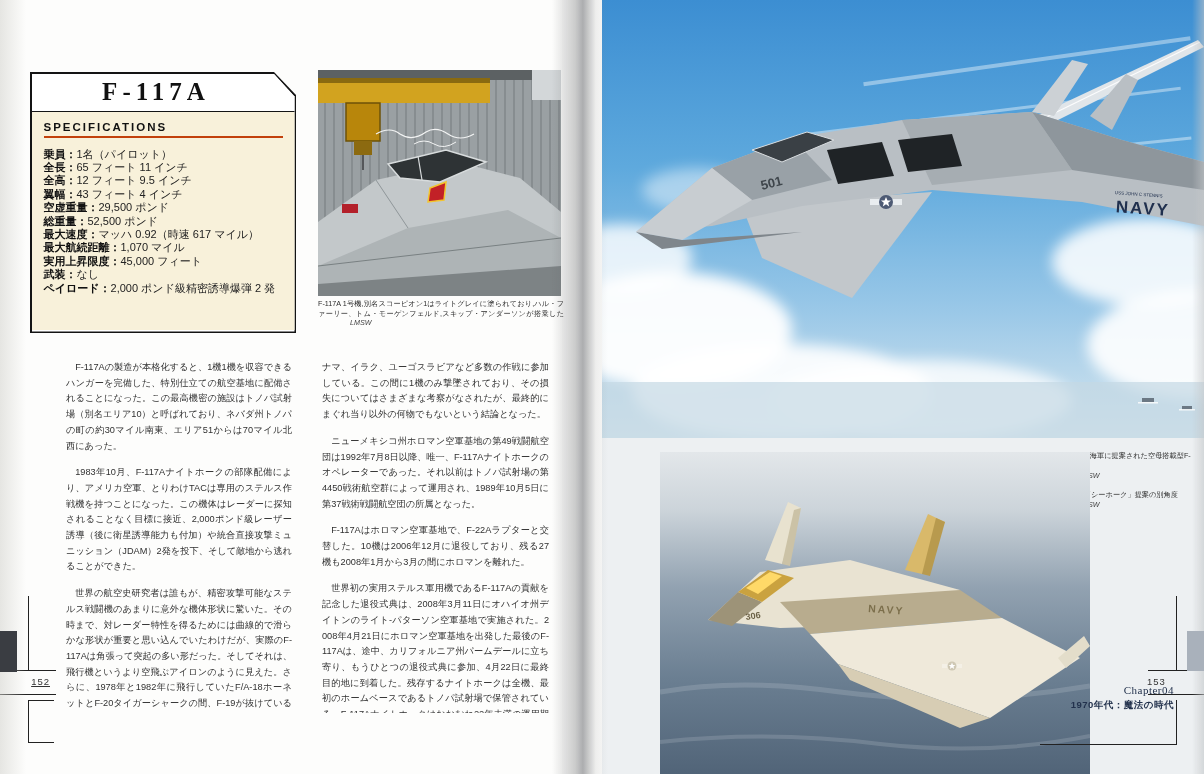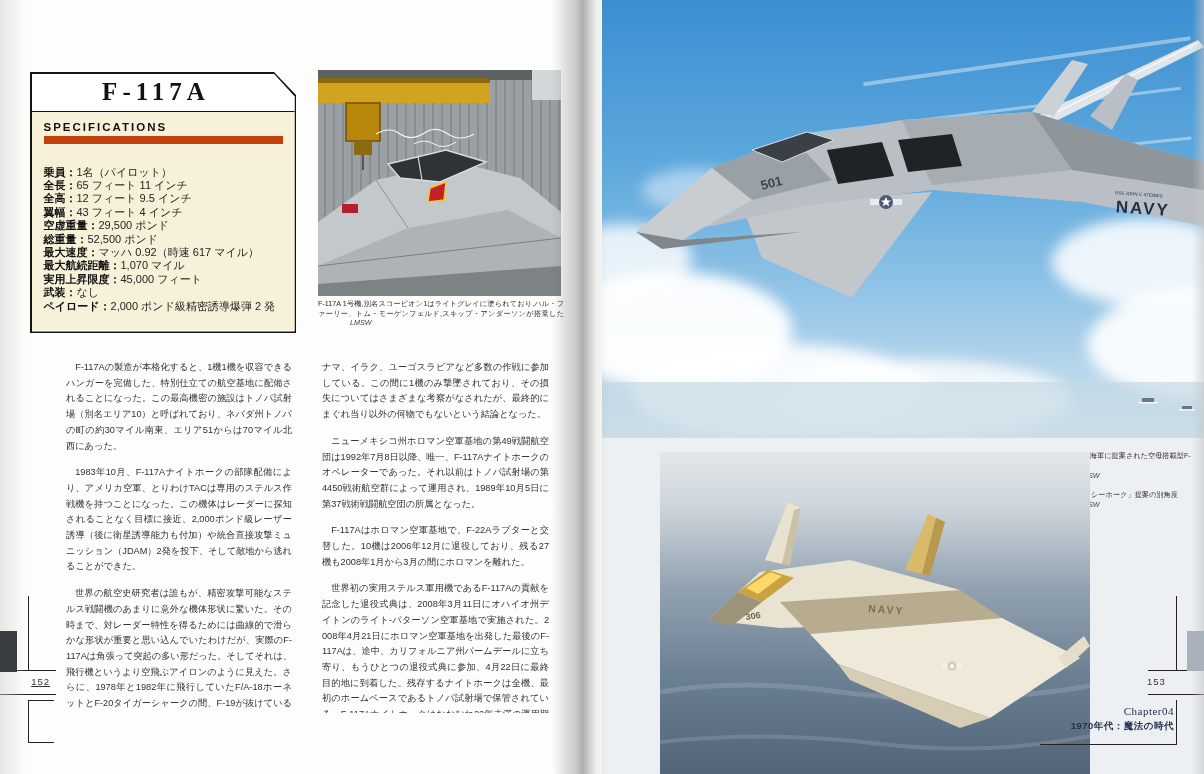--- a/index.html
+++ b/index.html
@@ -18,21 +18,21 @@
   
   .spec-outer{position:absolute;left:30px;top:72px;width:266px;height:261px;background:#141414;
     clip-path:polygon(0 0,244px 0,100% 23px,100% 100%,0 100%);}
   .spec-inner{position:absolute;left:1.5px;top:1.5px;width:263px;height:258px;background:#fff;
     clip-path:polygon(0 0,242px 0,100% 23px,100% 100%,0 100%);}
   .spec-title{height:38px;display:flex;align-items:center;justify-content:center;
     font-family:"Liberation Serif","DejaVu Serif",serif;font-weight:bold;font-size:25px;
     letter-spacing:5px;color:#111;border-bottom:1.5px solid #141414;background:#fff;padding-right:14px;}
   .spec-body{background:#f8f1da;height:218.5px;padding:9px 12px 6px 12px;}
   .spec-heading{font-size:11.5px;font-weight:bold;letter-spacing:2px;color:#111;
-    border-bottom:8px solid #c2410c;padding-bottom:3px;margin-bottom:22px;}
+    border-bottom:2px solid #c2410c;padding-bottom:3px;margin-bottom:10px;}
   .spec-row{font-size:11px;line-height:13.4px;color:#222;}
   .spec-row b{color:#111;}
   .spec-row.hang{padding-left:60px;text-indent:-60px;}
   
   .photo-cockpit{position:absolute;left:318px;top:70px;width:243px;height:226px;}
   .photo-caption{position:absolute;left:318px;top:299px;width:246px;font-size:7.2px;
     line-height:9.6px;color:#2a2a2a;text-align:justify;word-break:break-all;}
   .credit{font-style:italic;color:#444;padding-left:32px;}
   
   .bodycol{position:absolute;top:349px;width:248px;height:364px;font-size:9.2px;
@@ -41,21 +41,21 @@
   .bodycol p{margin:11px;} .bodycol p.ind{text-indent:1em;} .bodycol p.noind{text-indent:0;}
   
   .rule{position:absolute;background:#222;}
   .folio{position:absolute;font-size:9.5px;color:#333;letter-spacing:1px;}
   .tab-left{position:absolute;left:0;top:631px;width:17px;height:41px;background:#3a3d42;z-index:6;}
   .tab-right{position:absolute;left:1187px;top:631px;width:17px;height:40px;background:#a9b1bb;z-index:6;}
   
   .rp-caption{position:absolute;left:1046px;top:451px;width:150px;font-size:7.2px;
     line-height:9.9px;color:#2d2d2d;}
   .rp-caption .grp{margin-bottom:9px;}
-  .chapter-block{position:absolute;left:1020px;top:705px;width:154px;text-align:right;color:#23324d;}
+  .chapter-block{position:absolute;left:1020px;top:684px;width:154px;text-align:right;color:#23324d;}
   .chapter-label{font-family:"Liberation Serif","DejaVu Serif",serif;font-size:11px;letter-spacing:.5px;}
   .chapter-title{font-size:9.5px;font-weight:bold;margin-top:3px;letter-spacing:.5px;}
   .img-top{position:absolute;left:602px;top:0;width:602px;height:438px;}
   .img-bottom{position:absolute;left:660px;top:452px;width:430px;height:322px;}
   svg{display:block;}
 </style>
 </head>
 <body>
 
 <div class="canvas">

